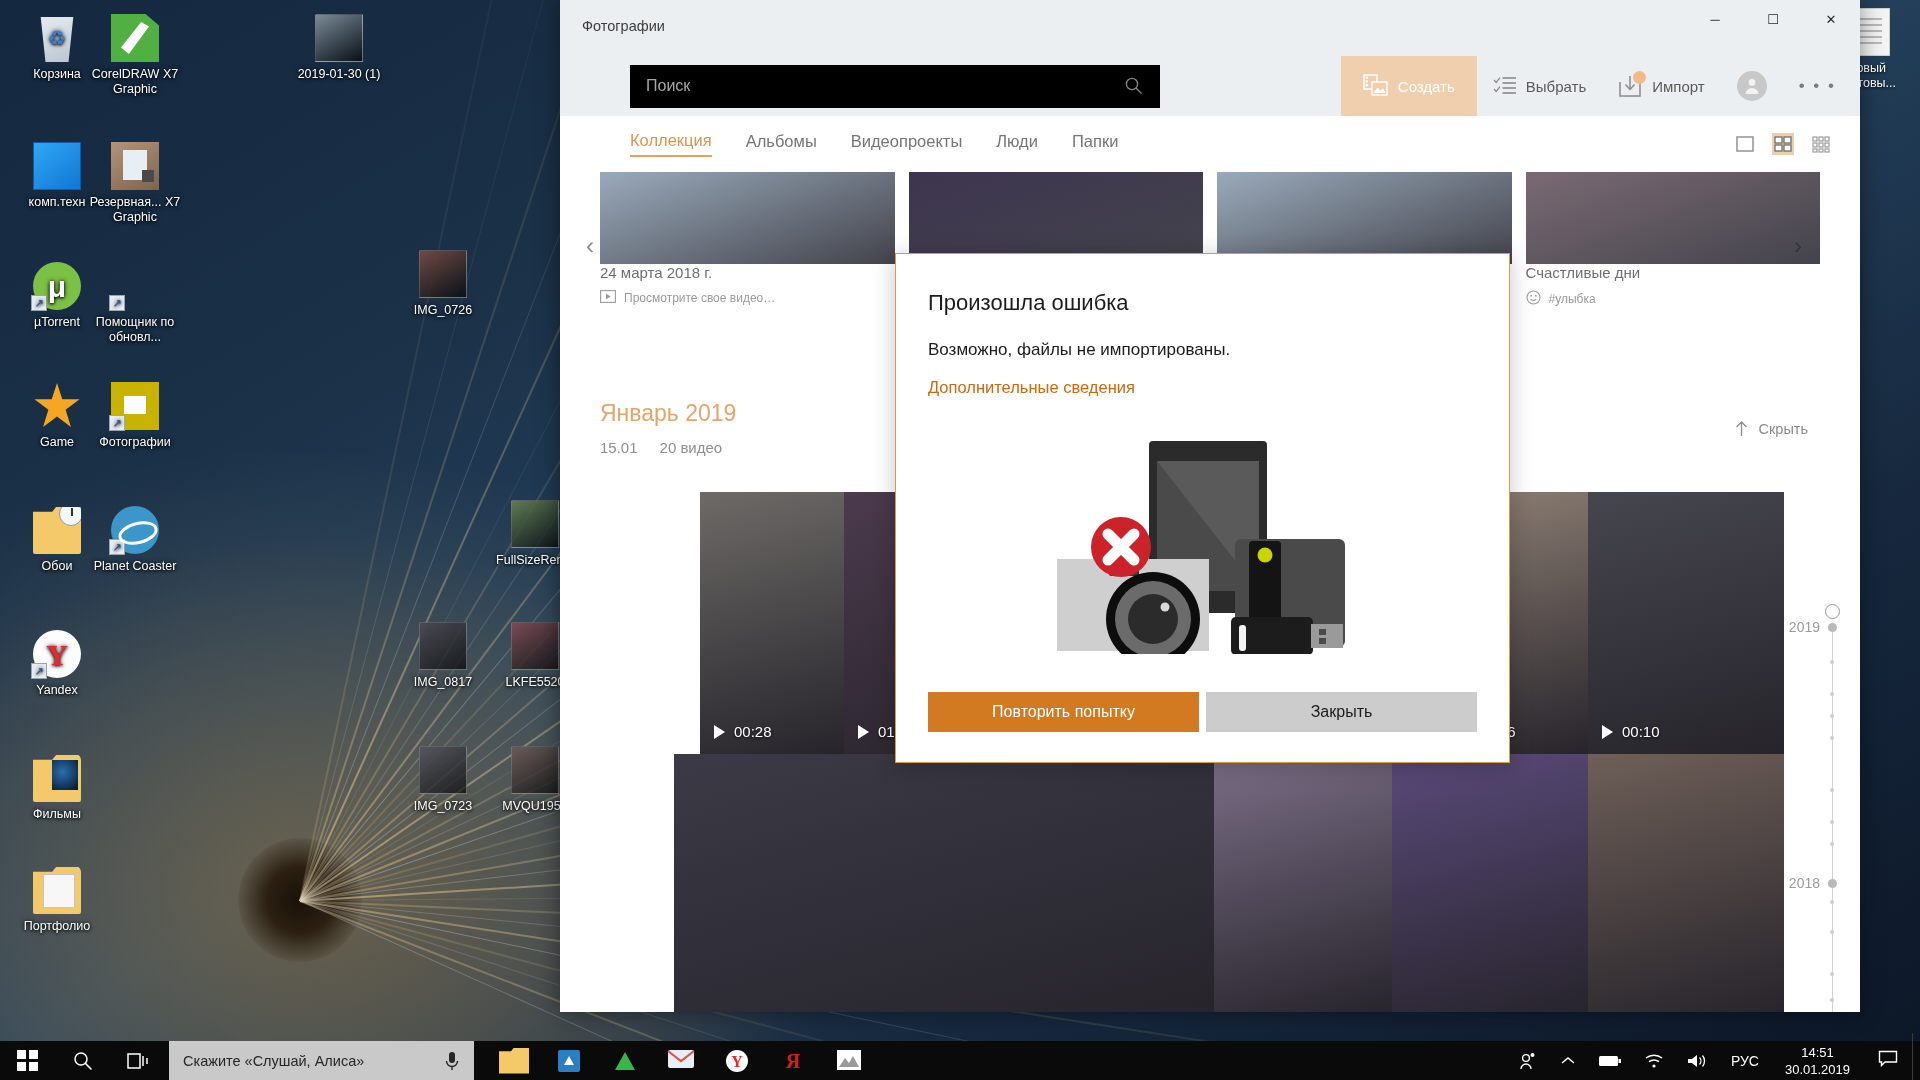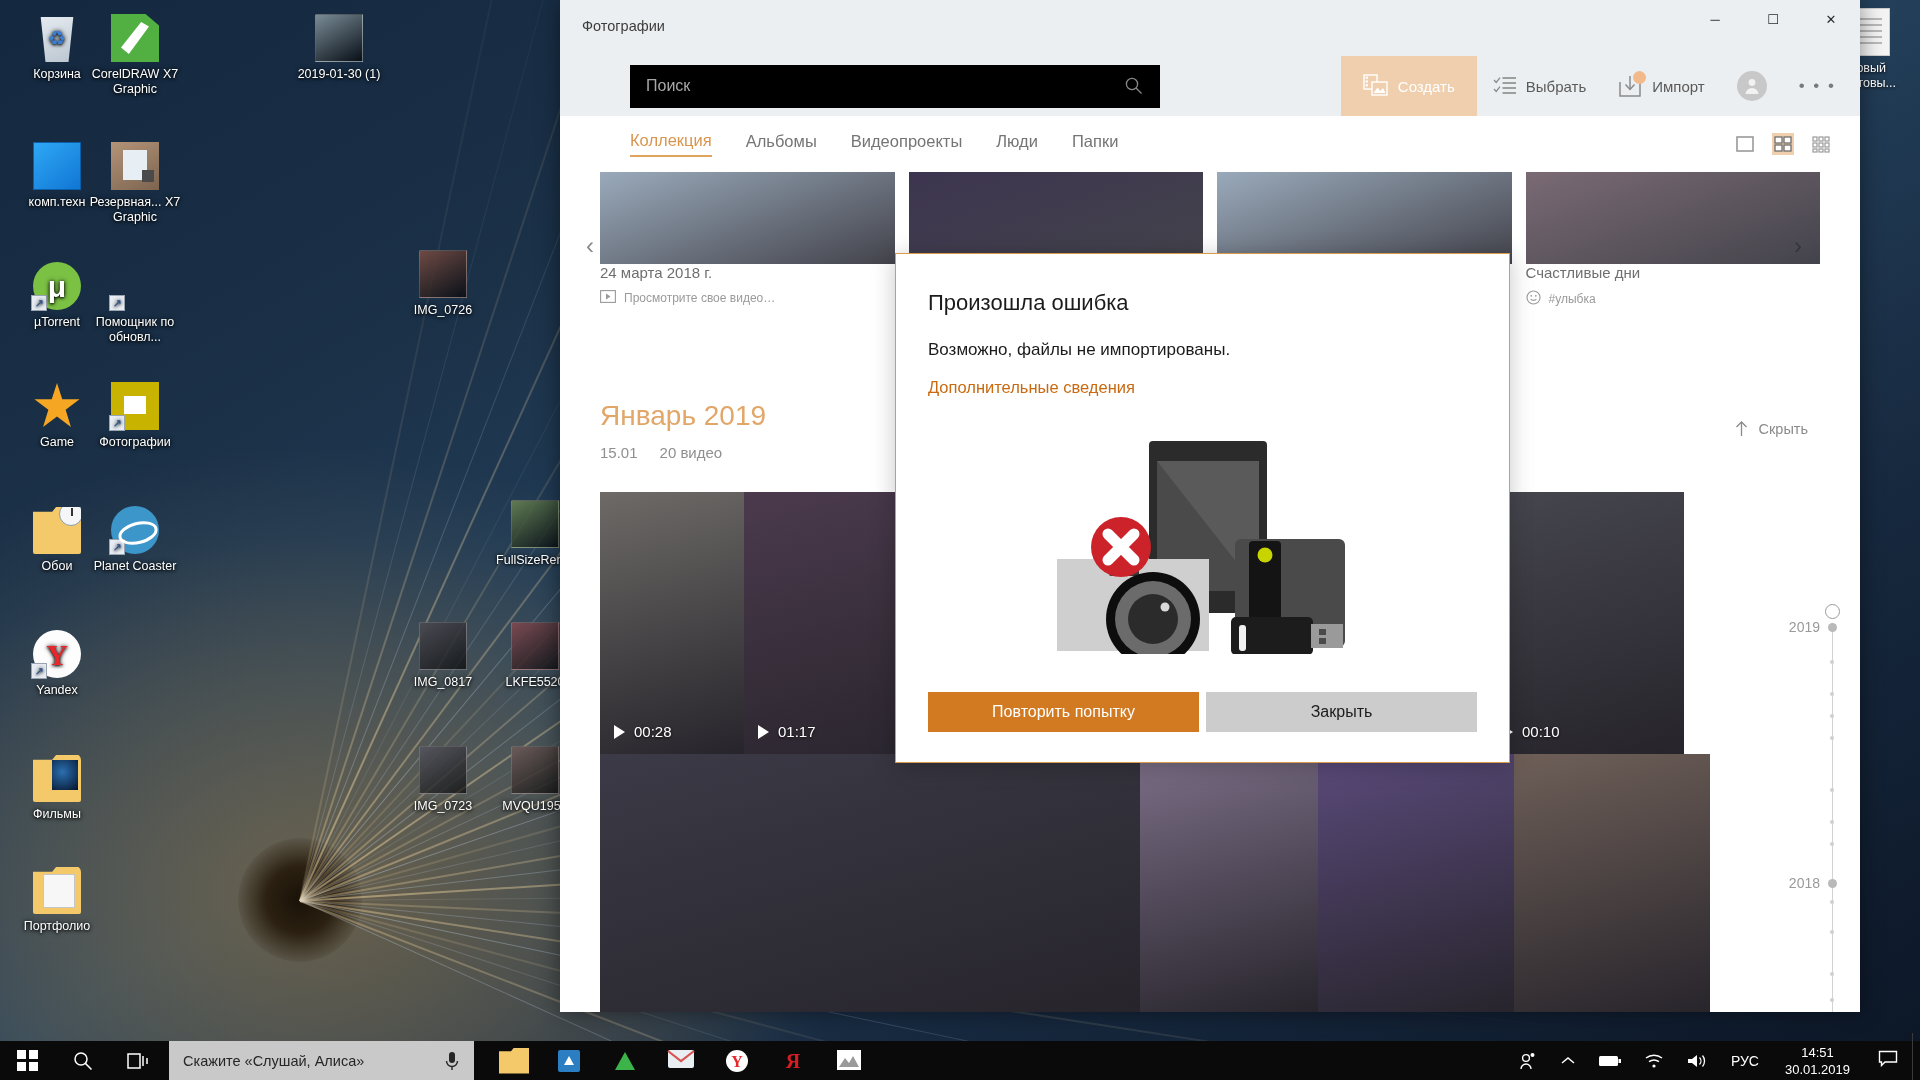--- a/index.html
+++ b/index.html
@@ -117,25 +117,25 @@
   .content { flex:1; position:relative; overflow:hidden; background:#fff; }
   .carousel { position:absolute; left:0; top:0; right:0; height:200px; display:flex; gap:14px; padding:0 40px; }
   .carousel .card { flex:1; position:relative; }
   .carousel .thumb { height:92px; width:100%; background-size:cover; background-position:center; }
   .carousel .cap { font-size:15px; color:#6f6f6f; }
   .carousel .sub { padding-top:9px; font-size:12px; color:#9a9a9a; display:flex; align-items:center; gap:8px; }
   .arrow-nav { position:absolute; top:60px; width:26px; height:26px; color:#8a8a8a; font-size:24px; cursor:pointer; }
   .arrow-nav.left { left:26px; } .arrow-nav.right { right:40px; }
 
   .month-head { position:absolute; left:40px; top:228px; }
-  .month-title { font-size:28px; color:#e2a668; }
+  .month-title { font-size:23px; color:#e2a668; }
   .month-meta { margin-top:12px; font-size:15px; color:#8f8f8f; display:flex; gap:22px; }
   .hide-btn { position:absolute; right:52px; top:248px; display:flex; align-items:center; gap:10px; font-size:14.5px; color:#8b8b8b; cursor:pointer; }
 
-  .grid { position:absolute; left:40px; right:76px; top:320px; bottom:0; display:flex; flex-wrap:wrap; align-content:flex-start; }
+  .grid { position:absolute; left:40px; right:76px; top:320px; bottom:0; display:flex; flex-wrap:wrap; align-content:flex-start;justify-content:flex-end; }
   .cell { position:relative; background-size:cover; background-position:center; overflow:hidden; }
   .dur { position:absolute; left:14px; bottom:14px; display:flex; align-items:center; gap:9px;
     color:#fff; font-size:15px; text-shadow:0 1px 3px rgba(0,0,0,.8); }
   .play-tri { width:0; height:0; border-left:11px solid #fff; border-top:7px solid transparent; border-bottom:7px solid transparent; }
 
   
   .timeline { position:absolute; right:0; top:430px; bottom:0; width:76px; }
   .timeline .rail { position:absolute; left:48px; top:22px; bottom:0; width:1px; background:#d2d2d2; }
   .tl-handle { position:absolute; left:41px; top:2px; width:15px; height:15px; border-radius:50%; border:1.5px solid #9a9a9a; background:#fff; cursor:pointer; }
   .tl-year { position:absolute; left:0; width:76px; display:flex; align-items:center; }

